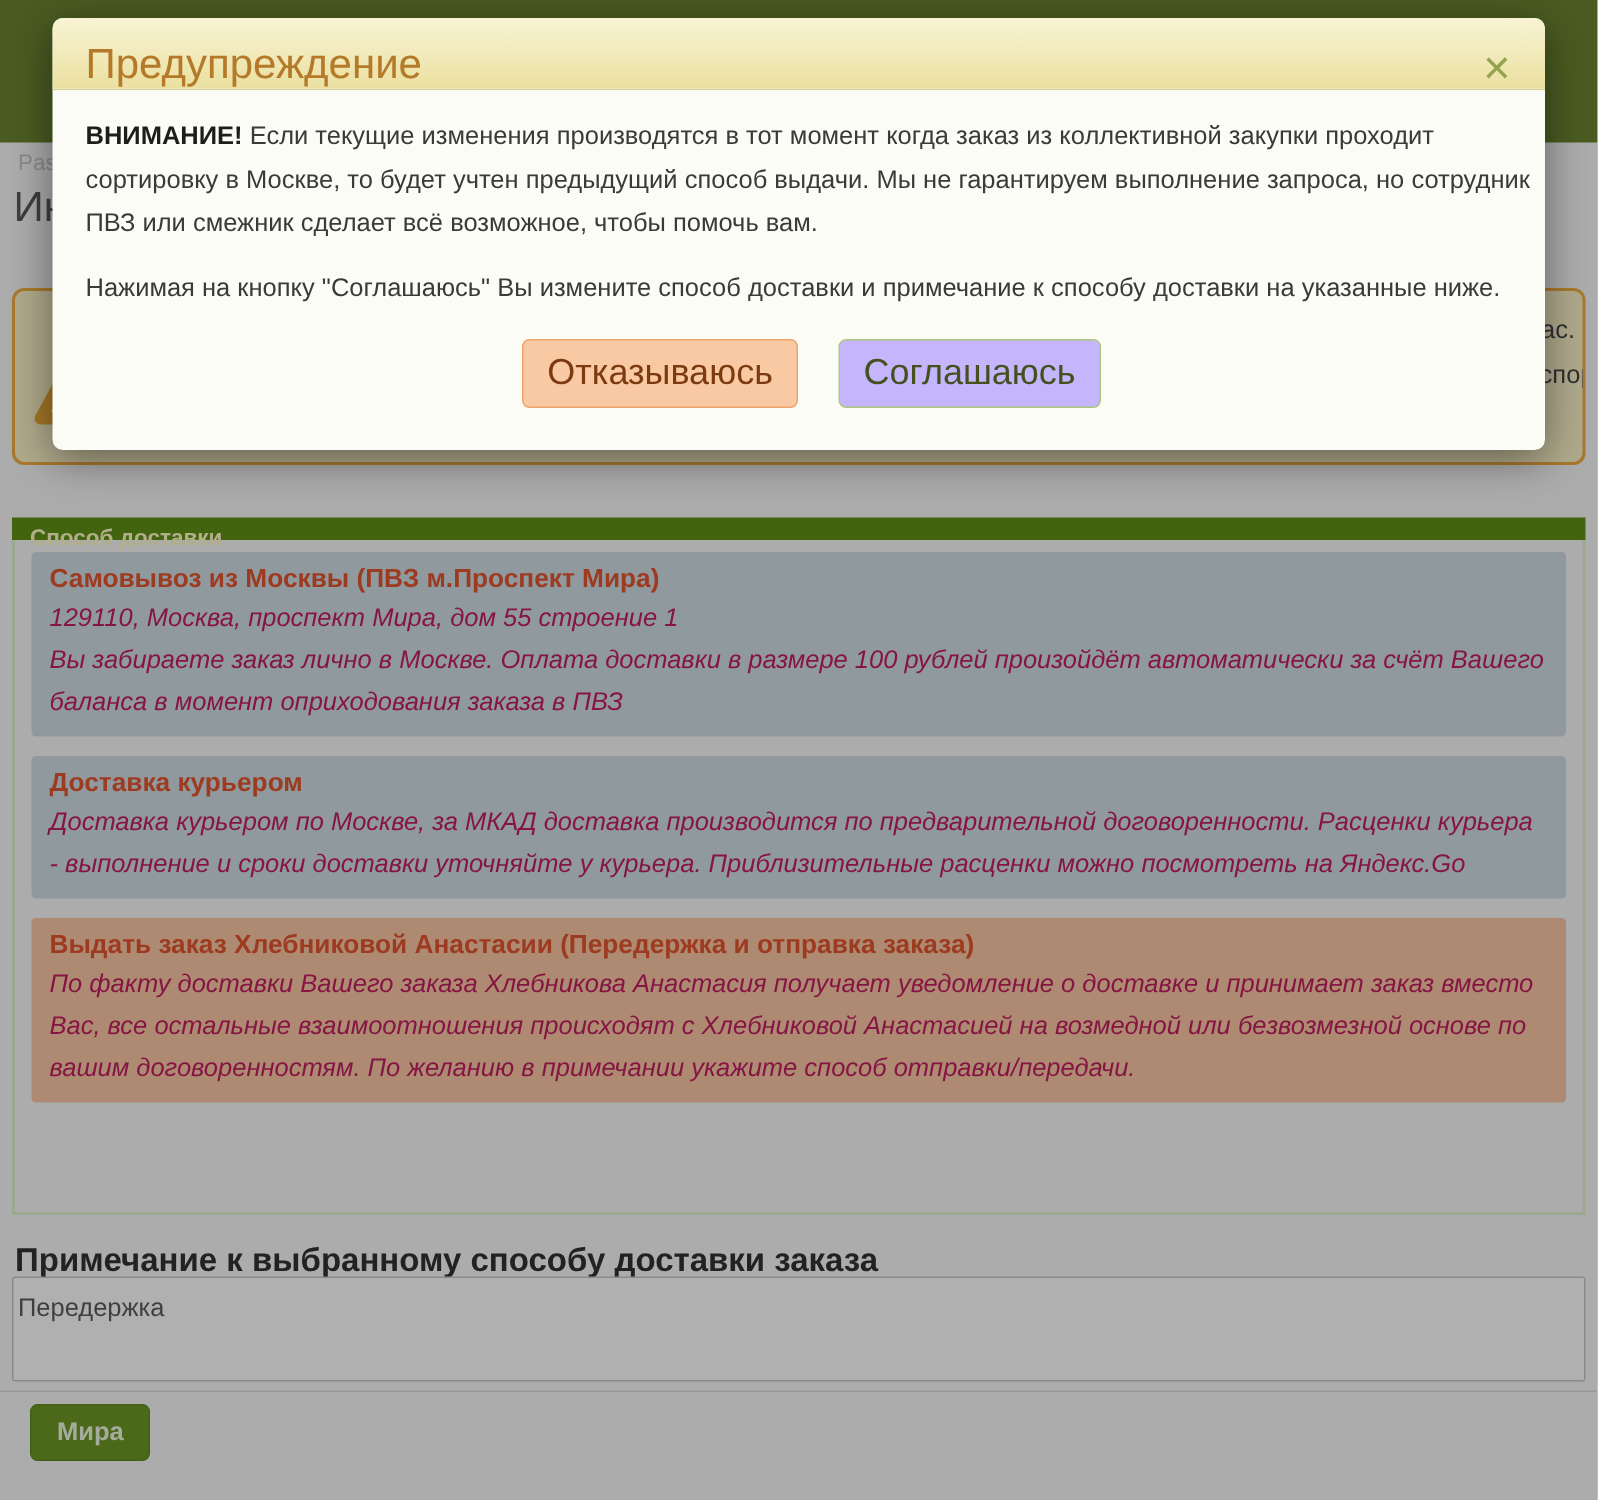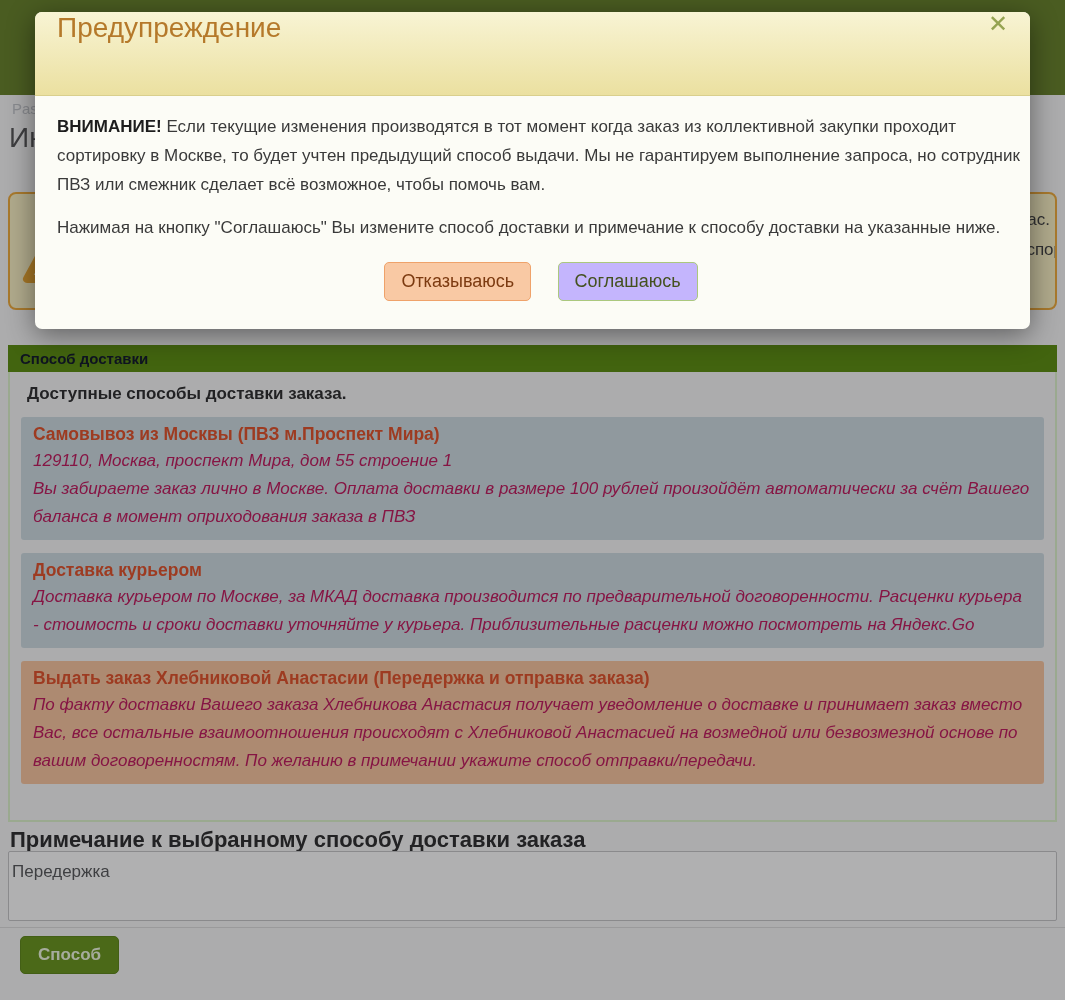--- a/index.html
+++ b/index.html
@@ -29,22 +29,22 @@
     background: #fdf4c8; border: 2px solid #f0ac3c; border-radius: 8px;
     overflow: hidden;
   }
   .warn-glyph { position: absolute; left: 10px; top: 10px; }
   .warn-frag { position: absolute; font-size: 17px; color: #3f3f41; white-space: nowrap; }
   .warn-frag.l1 { top: 16px; right: 5px; }
   .warn-frag.l2 { top: 46px; right: -8px; }
 
   .section { position: absolute; left: 8px; top: 345px; width: 1049px; }
   .section-header {
-    height: 27px; line-height: 27px; padding-left: 12px;
-    background: #5b8c10; color: #0f172a;
+    height: 15px; line-height: 27px; padding-left: 12px;
+    background: #5b8c10; color: #fef9c3;
     font-size: 15px; font-weight: bold;
   }
   .section-body {
     border: 2px solid #dcf2cc; border-top: none;
     min-height: 450px; padding: 8px 9px 6px 9px;
   }
   .section-intro {
     margin: 4px 0 13px 8px;
     font-size: 17px; font-weight: bold; color: #2c2c2e;
   }
@@ -83,39 +83,39 @@
     background: rgba(15, 15, 15, 0.32); z-index: 5;
   }
 
   
   .modal {
     position: absolute; left: 35px; top: 12px; width: 995px; z-index: 10;
     background: #fcfcf6; border-radius: 7px;
     box-shadow: 0 6px 28px rgba(0,0,0,0.45);
   }
   .modal-header {
-    height: 84px; padding: 0 22px;
-    display: flex; align-items: flex-start; justify-content: space-between;
+    height: 48px; padding: 0 22px;
+    display: flex; align-items: flex-end; justify-content: space-between;
     background: linear-gradient(#f8f4d4, #ebe0a0);
     border-bottom: 1px solid #d9cf8d;
     border-radius: 7px 7px 0 0;
   }
   .modal-title { font-size: 28px; color: #b5792a; }
   .modal-close {
     font-size: 24px; font-weight: bold; color: #95a351; cursor: pointer;
     line-height: 1;
   }
   .modal-body { padding: 16px 5px 0 22px; }
   .modal-p { font-size: 17px; line-height: 29px; color: #3a3a3a; }
   .modal-p.first { margin-bottom: 14px; }
   .modal-p.second { margin-bottom: 20px; }
   .modal-p strong { color: #1d1d1d; }
   .modal-btn-row { text-align: center; padding-bottom: 28px; }
   .modal-btn {
-    font-family: "Liberation Sans", sans-serif; font-size: 18px;
+    font-family: "Liberation Sans", sans-serif; font-size: 24px;
     padding: 8px 16px; border-radius: 5px; cursor: pointer; margin: 0 11px;
   }
   .btn-decline { background: #f9c9a4; border: 1px solid #efa26a; color: #7c3a10; }
   .btn-accept  { background: #c4b5fd; border: 1px solid #abc87e; color: #44511f; }
 </style>
 </head>
 <body>
 
 <div>
 
@@ -131,45 +131,44 @@
         <polygon points="44,7 7,75 81,75" fill="none" stroke="#eda832" stroke-width="8" stroke-linejoin="round"></polygon>
       </svg>
     </span>
     <span class="warn-frag l1">ля Вас.</span>
     <span class="warn-frag l2">транспор</span>
   </div>
 
   <div class="section">
     <div class="section-header">Способ доставки</div>
     <div class="section-body">
-      <div class="section-intro">Доступные способы доставки заказа.</div>
 
       <div class="option">
         <a class="option-title">Самовывоз из Москвы (ПВЗ м.Проспект Мира)</a>
         <div class="option-line">129110, Москва, проспект Мира, дом 55 строение 1</div>
         <div class="option-desc">Вы забираете заказ лично в Москве. Оплата доставки в размере 100 рублей произойдёт автоматически за счёт Вашего баланса в момент оприходования заказа в ПВЗ</div>
       </div>
 
       <div class="option">
         <a class="option-title">Доставка курьером</a>
-        <div class="option-desc">Доставка курьером по Москве, за МКАД доставка производится по предварительной договоренности. Расценки курьера - стоимость и сроки доставки уточняйте у курьера. Приблизительные расценки можно посмотреть на Яндекс.Go</div>
+        <div class="option-desc">Доставка курьером по Москве, за МКАД доставка производится по предварительной договоренности. Расценки курьера - выполнение и сроки доставки уточняйте у курьера. Приблизительные расценки можно посмотреть на Яндекс.Go</div>
       </div>
 
       <div class="option selected">
         <a class="option-title">Выдать заказ Хлебниковой Анастасии (Передержка и отправка заказа)</a>
         <div class="option-desc">По факту доставки Вашего заказа Хлебникова Анастасия получает уведомление о доставке и принимает заказ вместо Вас, все остальные взаимоотношения происходят с Хлебниковой Анастасией на возмедной или безвозмезной основе по вашим договоренностям. По желанию в примечании укажите способ отправки/передачи.</div>
       </div>
     </div>
   </div>
 
   <div class="note-label">Примечание к выбранному способу доставки заказа</div>
   <textarea class="note-input" style="">Передержка</textarea>
 
   <div class="divider"></div>
-  <button class="back-btn">Способ</button>
+  <button class="back-btn">Мира</button>
 
 </div>
 
 <div class="dim-overlay"></div>
 
 <div class="modal">
   <div class="modal-header">
     <span class="modal-title">Предупреждение</span>
     <span class="modal-close">✕</span>
   </div>

